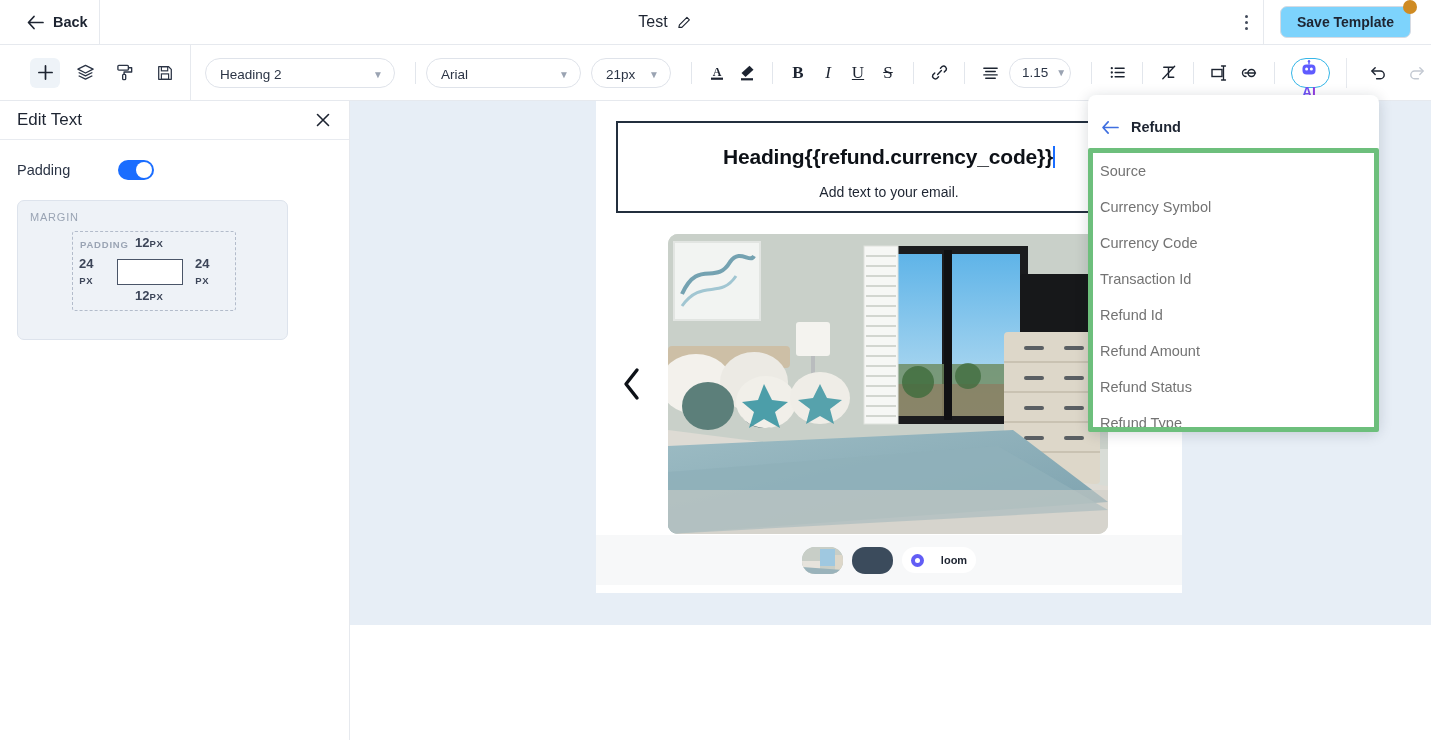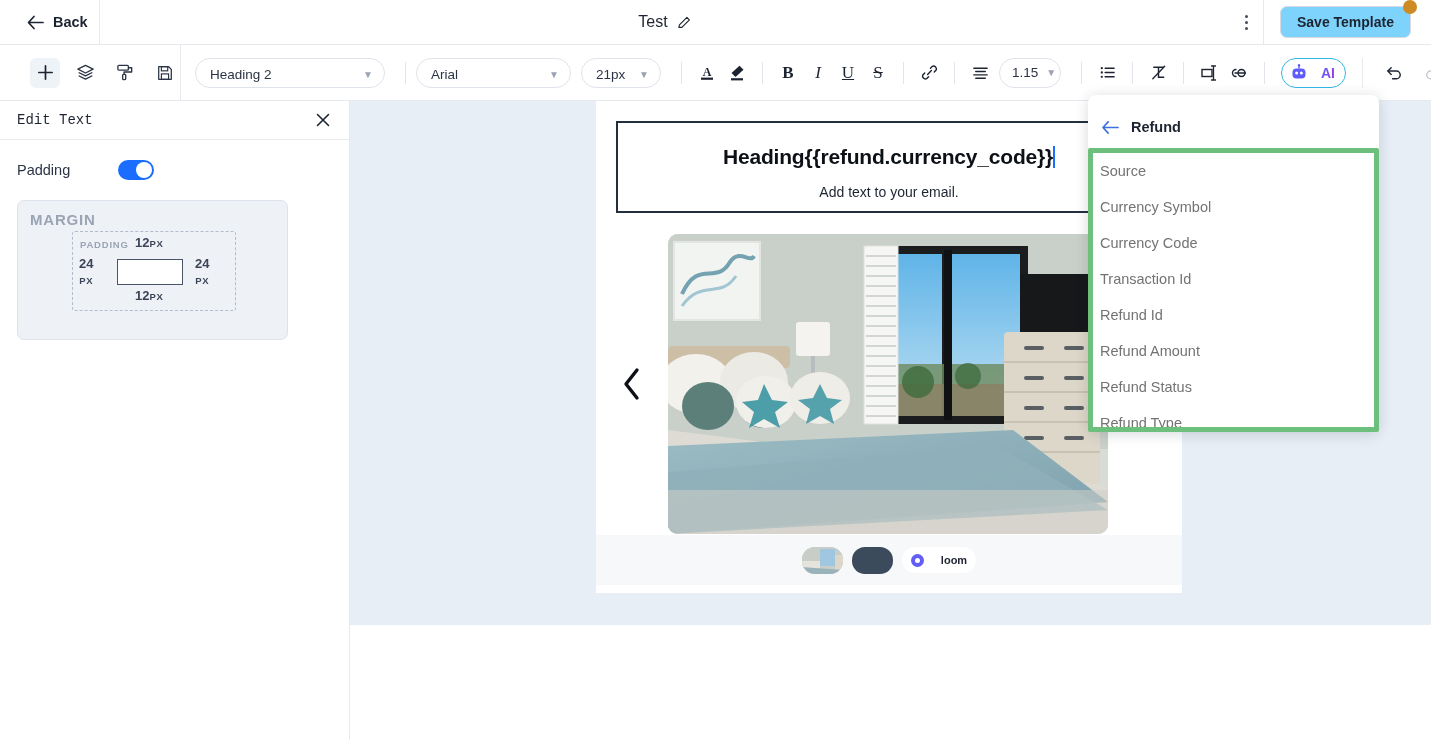--- a/index.html
+++ b/index.html
@@ -80,64 +80,64 @@
   .sel-font { width: 155px; }
   .sel-size { width: 80px; }
   .sel-lh { width: 62px; padding: 0 9px 0 12px; margin-left: 4px; }
   .divider { width: 1px; height: 22px; background: #e2e6ec; margin: 0 10px; }
   .tb-btn {
     width: 30px; height: 30px; display: flex; align-items: center; justify-content: center;
     cursor: pointer; color: #1d2431; font-size: 16px; border-radius: 5px;
   }
   .ai-btn {
     height: 30px; padding: 0 10px 0 7px; border: 1.5px solid #35b6e8;
-    border-radius: 15px; display: flex; align-items: center; gap: 12px;
-    cursor: pointer; margin-left: 6px;
+    border-radius: 15px; display: flex; align-items: center; gap: 5px;
+    cursor: pointer; margin-left: 6px; flex-direction: column;
   }
   .ai-btn .ai-lbl {
     font-size: 14px; font-weight: 700;
     background: linear-gradient(90deg,#5f5bff,#9b3bdd);
     -webkit-background-clip: text; background-clip: text; color: transparent;
   }
   .undo-zone {
     display: flex; align-items: center; gap: 8px; margin-left: 16px;
     padding-left: 16px; border-left: 1px solid #e6e9ee; height: 30px;
   }
 
   
   .lpanel {
     position: absolute; left: 0; top: 101px; width: 350px; height: 639px;
     background: #fff; border-right: 1px solid #e6e9ee;
   }
   .lpanel-head {
     height: 39px; display: flex; align-items: center; justify-content: space-between;
     padding: 0 16px 0 17px; border-bottom: 1px solid #e8ebf0;
   }
-  .lpanel-head .t { font-size: 14px; color: #1d2431; font-family: Liberation Mono, monospace; }
+  .lpanel-head .t { font-size: 17px; color: #1d2431; }
   .close-x { cursor: pointer; width: 20px; height: 20px; display:flex; align-items:center; justify-content:center; }
   .pad-row {
     display: flex; align-items: center; padding: 20px 17px 0 17px; gap: 48px;
   }
   .pad-row .lab { font-size: 14.5px; color: #2b3445; }
   .toggle {
     width: 36px; height: 20px; border-radius: 10px; background: #1a6dff;
     position: relative; cursor: pointer;
   }
   .toggle .knob {
     position: absolute; width: 16px; height: 16px; border-radius: 50%;
     background: #fff; top: 2px; right: 2px;
   }
   .boxmodel {
     margin: 20px 17px 0 17px; width: 271px; height: 140px;
     background: #eef2f7; border: 1px solid #dde3ec; border-radius: 7px;
     position: relative;
   }
   .bm-margin-lbl {
-    position: absolute; left: 12px; top: 10px; font-size: 15px;
-    letter-spacing: .8px; color: #9aa4b4; font-weight: 700;
+    position: absolute; left: 12px; top: 10px; font-size: 11px;
+    letter-spacing: .8px; color: #9aa4b4; font-weight: 400;
   }
   .bm-padding {
     position: absolute; left: 54px; top: 30px; width: 164px; height: 80px;
     border: 1px dashed #b3bccb; border-radius: 3px;
   }
   .bm-padding-lbl {
     position: absolute; left: 7px; top: 7px; font-size: 9.5px;
     letter-spacing: .8px; color: #9aa4b4; font-weight: 700;
   }
   .bm-core {

